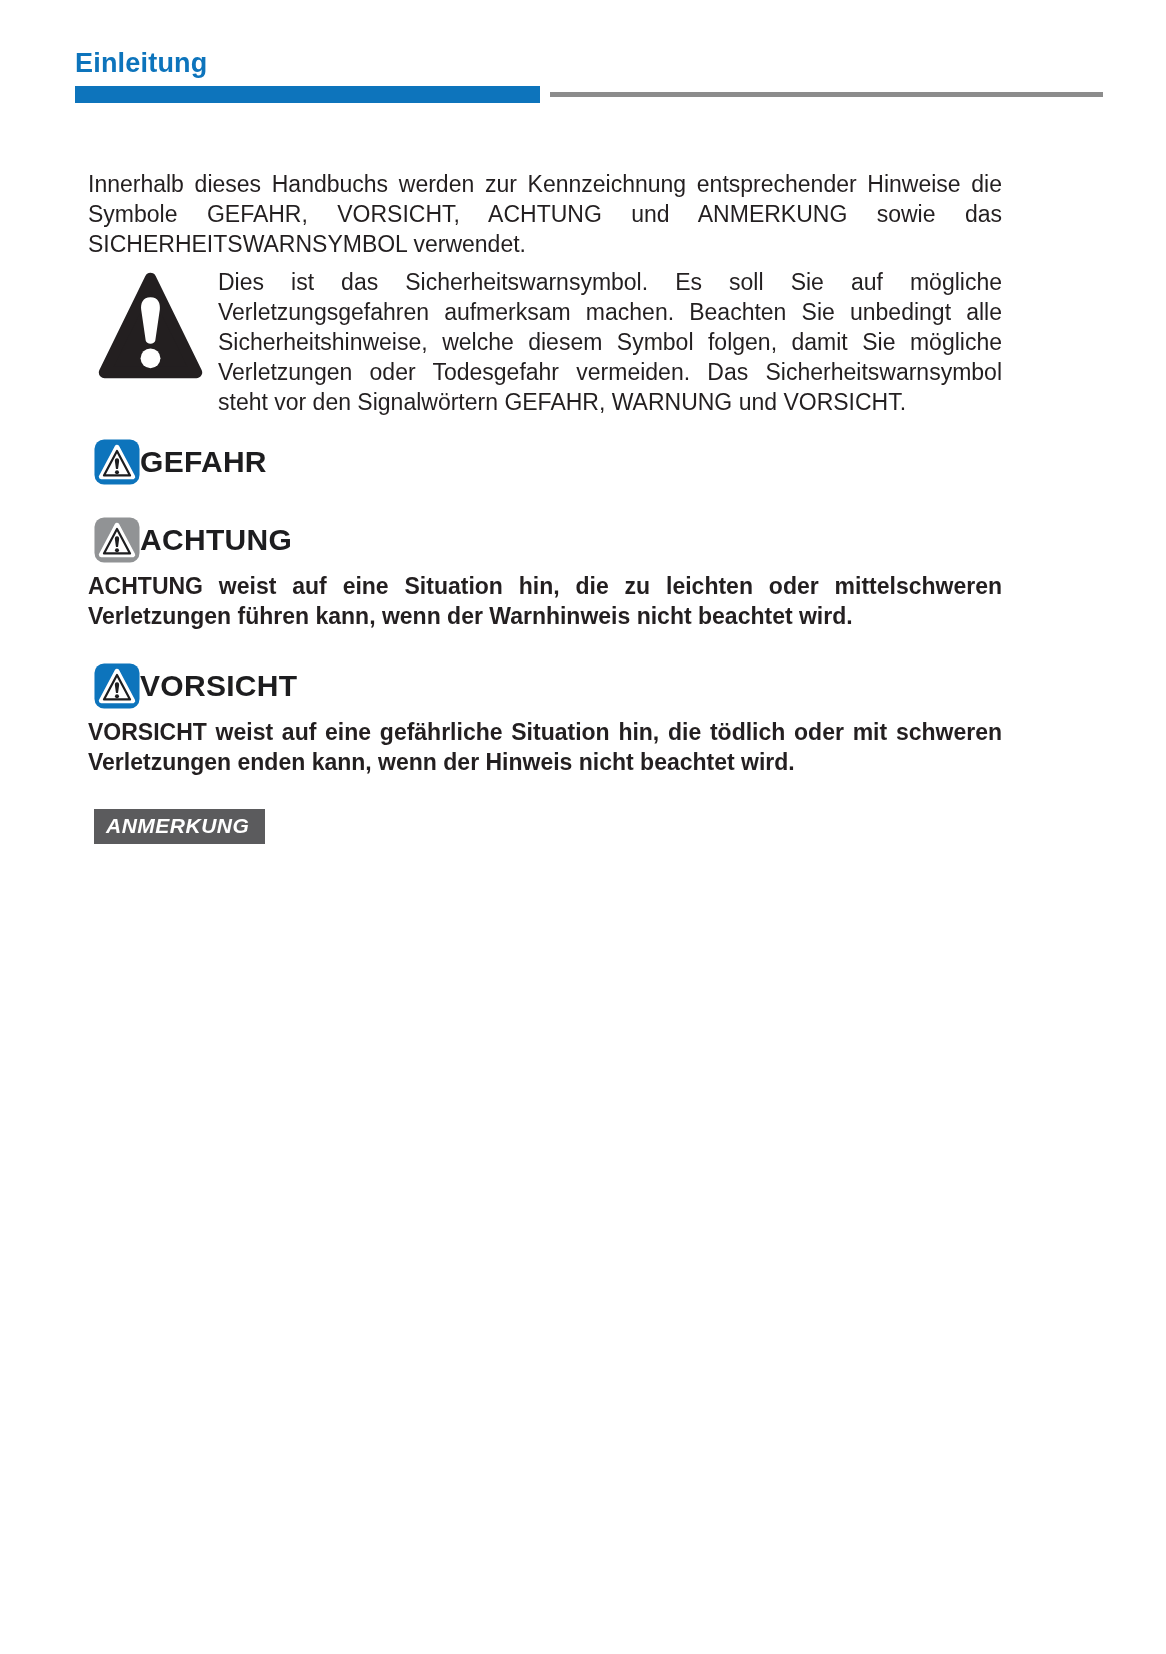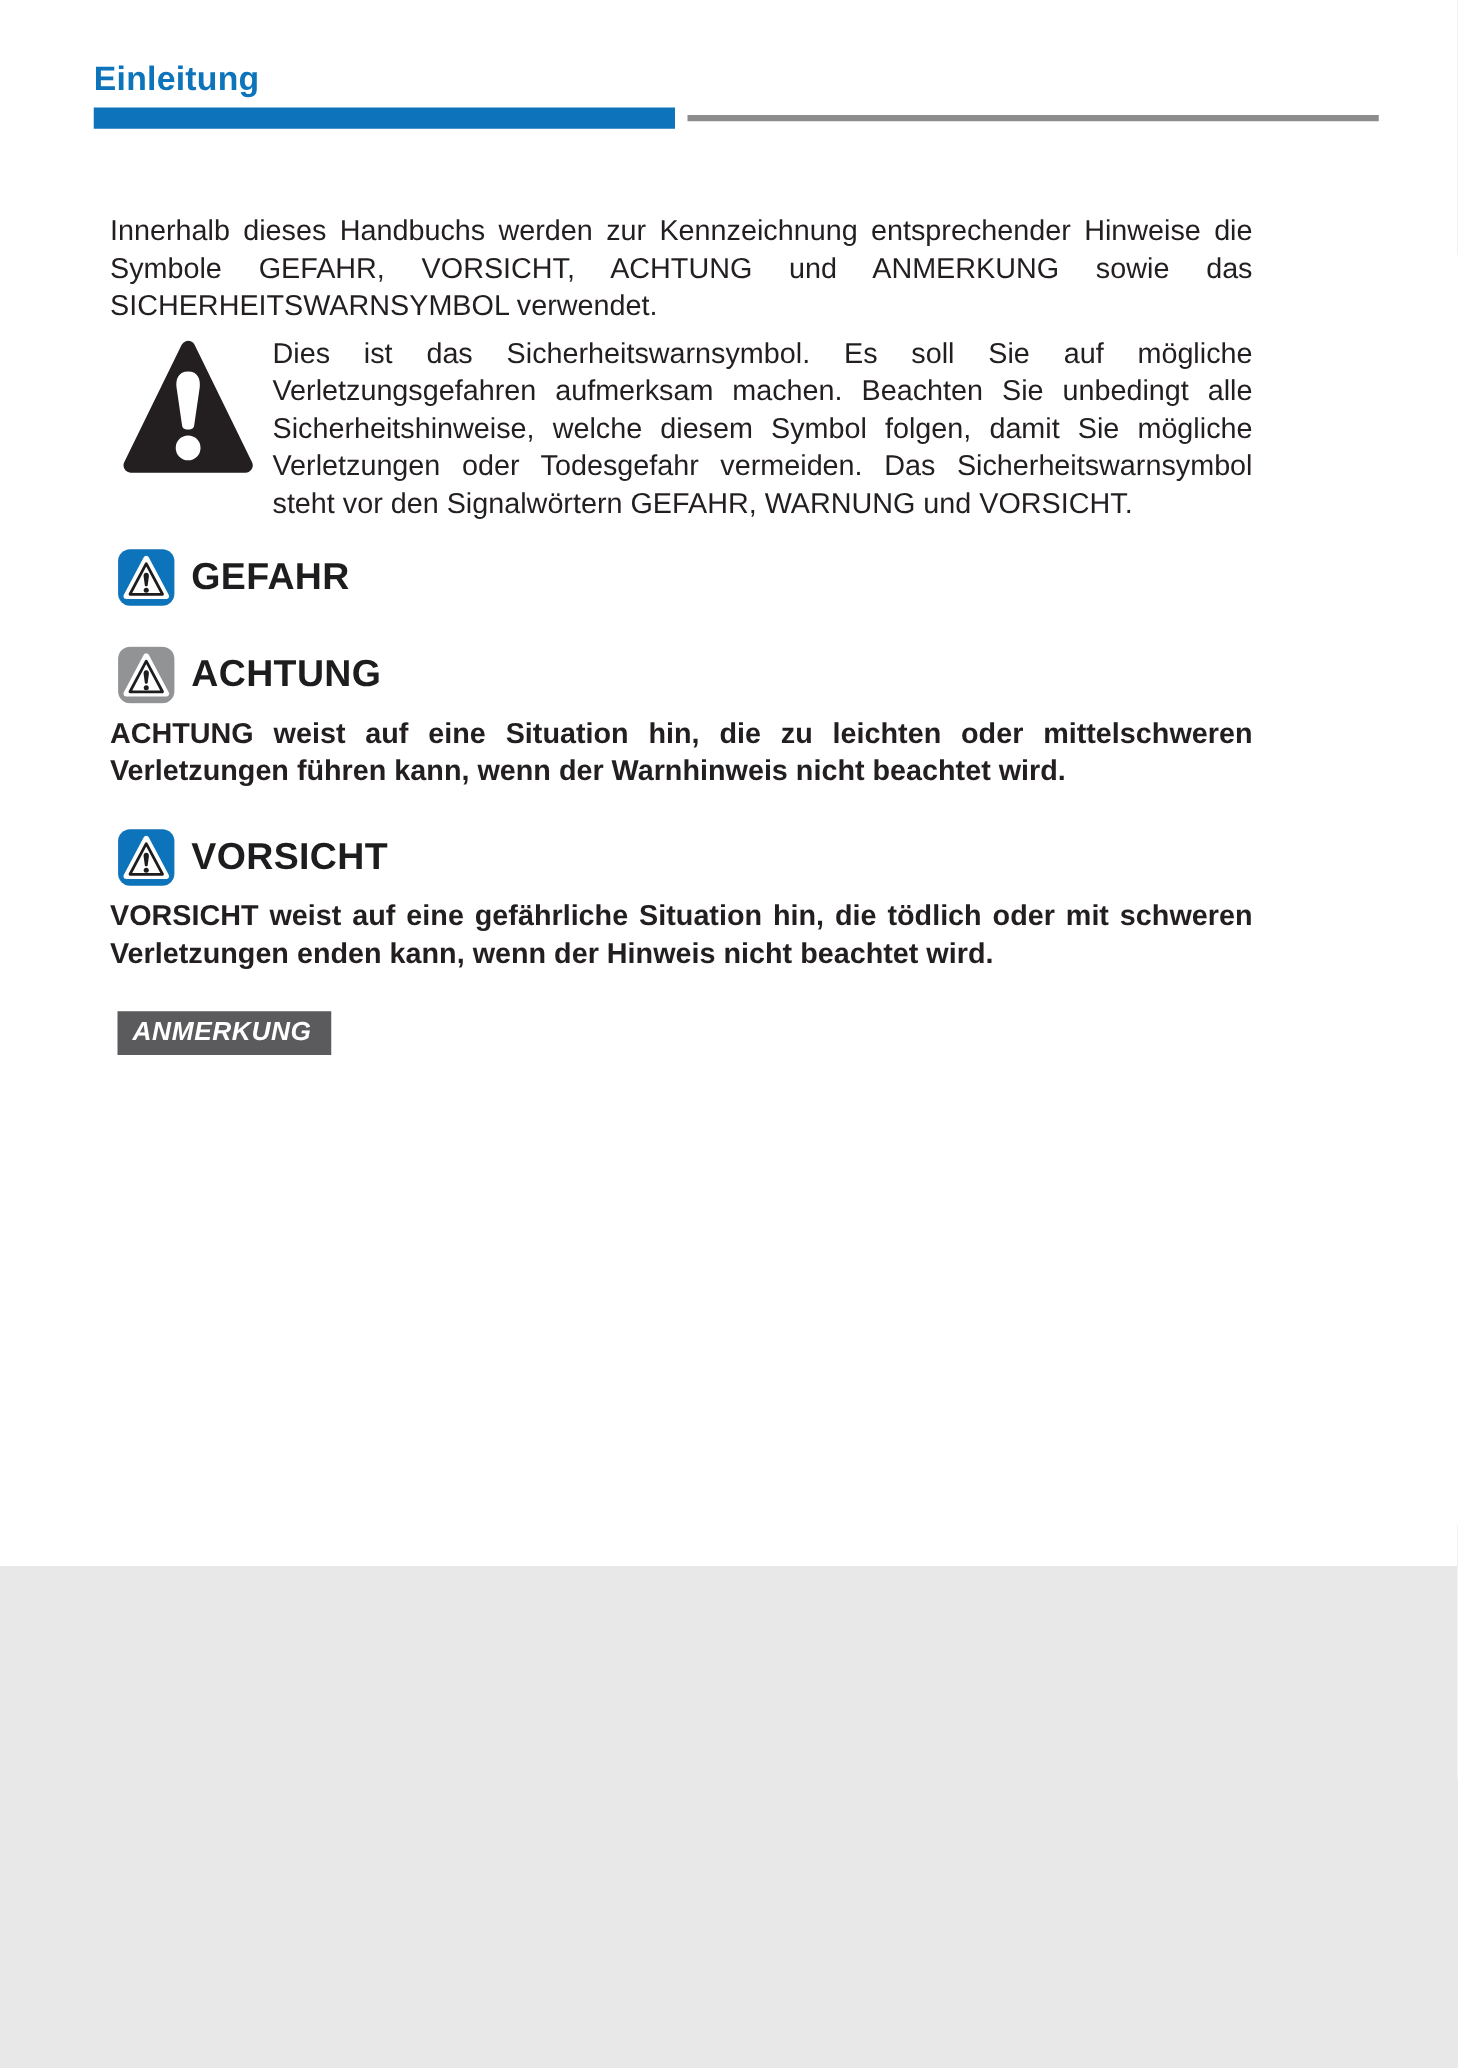--- a/index.html
+++ b/index.html
@@ -5,21 +5,21 @@
   :root{
     --accent_blue:#0d74bc;
     --divider_gray:#8c8c8c;
     --text_dark:#231f20;
     --icon_gray:#919395;
     --note_box_gray:#5b5b5d;
   }
   *{margin:0;padding:0;box-sizing:border-box;}
   html,body{background:#e8e8e8;}
   .page{
-    width:1166px;height:1253px;background:#ffffff;position:relative;
+    width:1166px;height:1654px;background:#ffffff;position:relative;
     margin:0 auto;overflow:hidden;
     font-family:"Liberation Sans", sans-serif;
     color:var(--text_dark);
   }
   
   .header{padding:48px 0 0 75px;}
   .page-title{
     color:var(--accent_blue);
     font-size:27px;font-weight:600;line-height:31px;
     letter-spacing:0.2px;
@@ -35,21 +35,21 @@
   }
   .para.bold{font-weight:bold;}
   .intro{margin-top:66px;}
   
   .safety-block{margin-top:8px;display:flex;}
   .safety-icon-col{width:130px;flex:none;padding-left:10px;padding-top:2px;}
   .safety-text{flex:1;}
   
   .section{margin-top:32px;}
   .section.first{margin-top:22px;}
-  .sec-heading{display:flex;align-items:center;gap:13px;margin-left:6px;}
+  .sec-heading{display:flex;align-items:center;margin-left:6px;}
   .sec-icon{width:46px;height:46px;flex:none;display:block;}
   .icon-blue{color:var(--accent_blue);}
   .icon-gray{color:var(--icon_gray);}
   .sec-label{
     font-size:30px;font-weight:bold;color:#1d1d1f;letter-spacing:0.3px;
   }
   .sec-body{margin-top:8px;}
   
   .note-box{
     display:inline-block;margin-left:6px;

